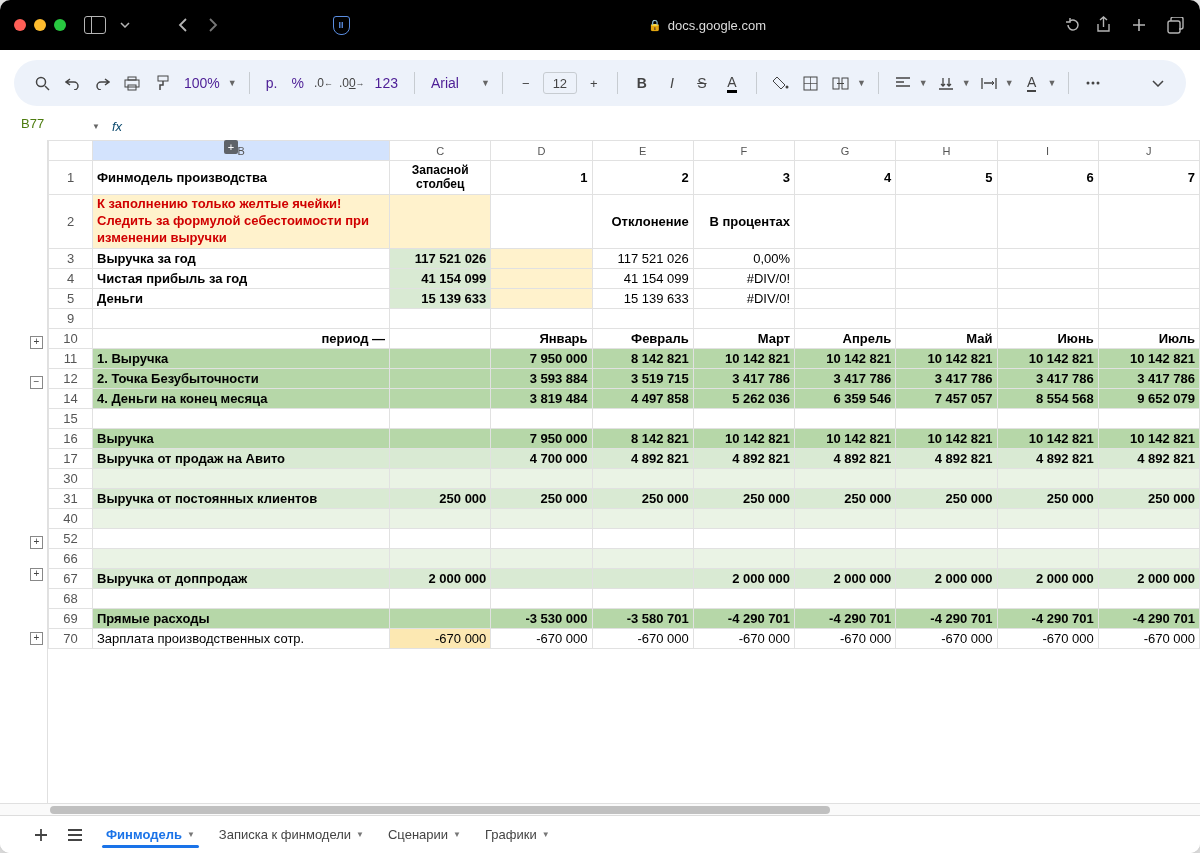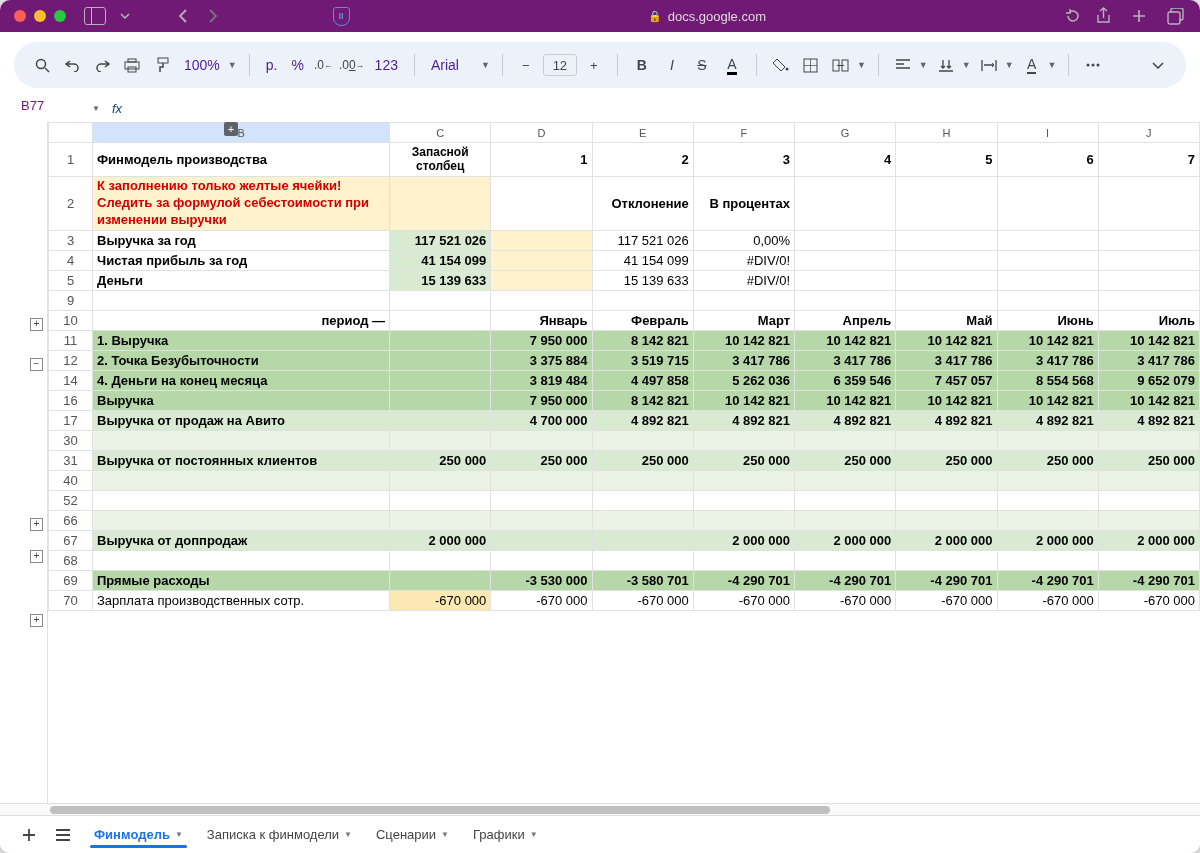--- a/index.html
+++ b/index.html
@@ -4,21 +4,21 @@
 <style>
   * { box-sizing: border-box; margin: 0; padding: 0; }
   body { font-family: Arial, sans-serif; font-size: 13px; background: #f0f0f0; overflow: hidden; }
   .browser-window {
     width: 1200px; height: 853px; margin: 0 auto;
     background: white; border-radius: 10px; overflow: hidden;
     box-shadow: 0 5px 30px rgba(0,0,0,0.3);
     display: flex; flex-direction: column;
   }
   .titlebar {
-    height: 32px; background: #701a75; display: flex; align-items: center;
+    height: 50px; background: #000000; display: flex; align-items: center;
     padding: 0 14px; gap: 8px; color: #ccc;
   }
   .tl-dots { display: flex; gap: 8px; margin-right: 10px; }
   .dot { width: 12px; height: 12px; border-radius: 50%; }
   .dot.r { background: #ff5f57; }
   .dot.y { background: #febc2e; }
   .dot.g { background: #28c840; }
   .tl-btn { color: #b5b5b5; display: flex; align-items: center; justify-content: center; width: 22px; height: 22px; }
   .sidebar-icon { width:26px; height:18px; border:1px solid #b5b5b5; border-radius:3px; position:relative; }
   .sidebar-icon::before { content:""; position:absolute; left:6px; top:0; bottom:0; width:1px; background:#b5b5b5; }
@@ -33,21 +33,21 @@
   }
   .tb-icon { width: 24px; height: 24px; display:flex; align-items:center; justify-content:center; cursor:pointer; color:#444; font-size:14px; }
   .tb-sep { width:1px; height:22px; background:#c7ccd1; margin:0 6px; }
   .tb-text { font-size:14px; color:#4c1d95; padding:0 4px; }
   .tb-dd { font-size:9px; color:#666; margin-left:-2px; }
   .font-box { border:1px solid #c7ccd1; border-radius:3px; width:34px; height:22px; display:flex; align-items:center; justify-content:center; font-size:13px; }
   .font-pm { width:22px; height:22px; display:flex; align-items:center; justify-content:center; cursor:pointer; }
   .tb-collapse { margin-left:auto; }
 
   .namebox-row { height: 28px; display:flex; align-items:center; padding-left:20px; gap:12px; }
-  .namebox { width:60px; height:22px; border:1px solid transparent; font-size:13px; color:#701a75; }
+  .namebox { width:60px; height:22px; border:1px solid transparent; font-size:13px; color:#4d7c0f; }
   .namebox-dd { color:#666; font-size:8px; }
   .fx-label { font-style:italic; color:#0c4a6e; font-size:13px; }
 
   .sheet-area { flex:1; position:relative; overflow:hidden; }
   .sheet-grid { display:flex; height:100%; }
   .rowgutter-extra { width:48px; background:white; border-right:1px solid #e0e0e0; position:relative; }
   .exp-box { position:absolute; width:13px; height:13px; border:1px solid #888; background:white; font-size:10px; line-height:10px; text-align:center; left:30px; cursor:pointer; color:#444; }
 
   .spreadsheet { flex:1; overflow:auto; }
   table.cells { border-collapse:collapse; table-layout:fixed; min-width:100%; }
@@ -64,21 +64,21 @@
   td.greenD { background:#b6d7a8; }
   td.greenM { background:#d9ead3; }
   td.greenL { background:#eaf3e5; }
   td.yel { background:#fff2cc; }
   td.yel2 { background:#fce8b2; }
   .plusbadge { position:absolute; top:0; left:224px; width:14px; height:14px; background:#5f6368; color:white; font-size:11px; line-height:14px; text-align:center; border-radius:2px; z-index:5; }
 
   .hscroll { height:12px; background:#fafafa; border-top:1px solid #e0e0e0; position:relative; }
   .hthumb { position:absolute; height:8px; top:2px; left:50px; width:780px; background:#c0c0c0; border-radius:4px; }
 
-  .tabs-row { height:38px; border-top:1px solid #ddd; display:flex; align-items:center; padding-left:14px; gap:4px; background:white; }
+  .tabs-row { height:38px; border-top:1px solid #ddd; display:flex; align-items:center; padding-left:26px; gap:4px; background:white; }
   .tabs-row .tbtn { width:30px; height:30px; display:flex; align-items:center; justify-content:center; cursor:pointer; color:#444; }
   .sheet-tab { padding:6px 12px; font-size:13px; color:#444; cursor:pointer; display:flex; align-items:center; gap:5px; border-radius:4px 4px 0 0; }
   .sheet-tab .dd { font-size:8px; color:#777; }
   .sheet-tab.active { color:#1a73e8; font-weight:600; position:relative; }
   .sheet-tab.active::after { content:""; position:absolute; bottom:0; left:8px; right:8px; height:3px; background:#1a73e8; border-radius:2px; }
   svg { display:block; }
 </style>
 </head>
 <body>
 
@@ -398,39 +398,51 @@
                 <td class="num bold greenD">10 142 821</td>
                 <td class="num bold greenD">10 142 821</td>
                 <td class="num bold greenD">10 142 821</td>
                 <td class="num bold greenD">10 142 821</td>
                 <td class="num bold greenD">10 142 821</td>
               </tr>
               <tr>
                 <td class="rh">12</td>
                 <td class="txt bold greenD">2. Точка Безубыточности</td>
                 <td class="greenD"></td>
-                <td class="num bold greenD">3 375 884</td>
+                <td class="num bold greenD">3 593 884</td>
                 <td class="num bold greenD">3 519 715</td>
                 <td class="num bold greenD">3 417 786</td>
                 <td class="num bold greenD">3 417 786</td>
                 <td class="num bold greenD">3 417 786</td>
                 <td class="num bold greenD">3 417 786</td>
                 <td class="num bold greenD">3 417 786</td>
               </tr>
               <tr>
                 <td class="rh">14</td>
                 <td class="txt bold greenD">4. Деньги на конец месяца</td>
                 <td class="greenD"></td>
                 <td class="num bold greenD">3 819 484</td>
                 <td class="num bold greenD">4 497 858</td>
                 <td class="num bold greenD">5 262 036</td>
                 <td class="num bold greenD">6 359 546</td>
                 <td class="num bold greenD">7 457 057</td>
                 <td class="num bold greenD">8 554 568</td>
                 <td class="num bold greenD">9 652 079</td>
+              </tr>
+              <tr>
+                <td class="rh">15</td>
+                <td class=""></td>
+                <td class=""></td>
+                <td class=""></td>
+                <td class=""></td>
+                <td class=""></td>
+                <td class=""></td>
+                <td class=""></td>
+                <td class=""></td>
+                <td class=""></td>
               </tr>
               <tr>
                 <td class="rh">16</td>
                 <td class="txt bold greenD">Выручка</td>
                 <td class="greenD"></td>
                 <td class="num bold greenD">7 950 000</td>
                 <td class="num bold greenD">8 142 821</td>
                 <td class="num bold greenD">10 142 821</td>
                 <td class="num bold greenD">10 142 821</td>
                 <td class="num bold greenD">10 142 821</td>

